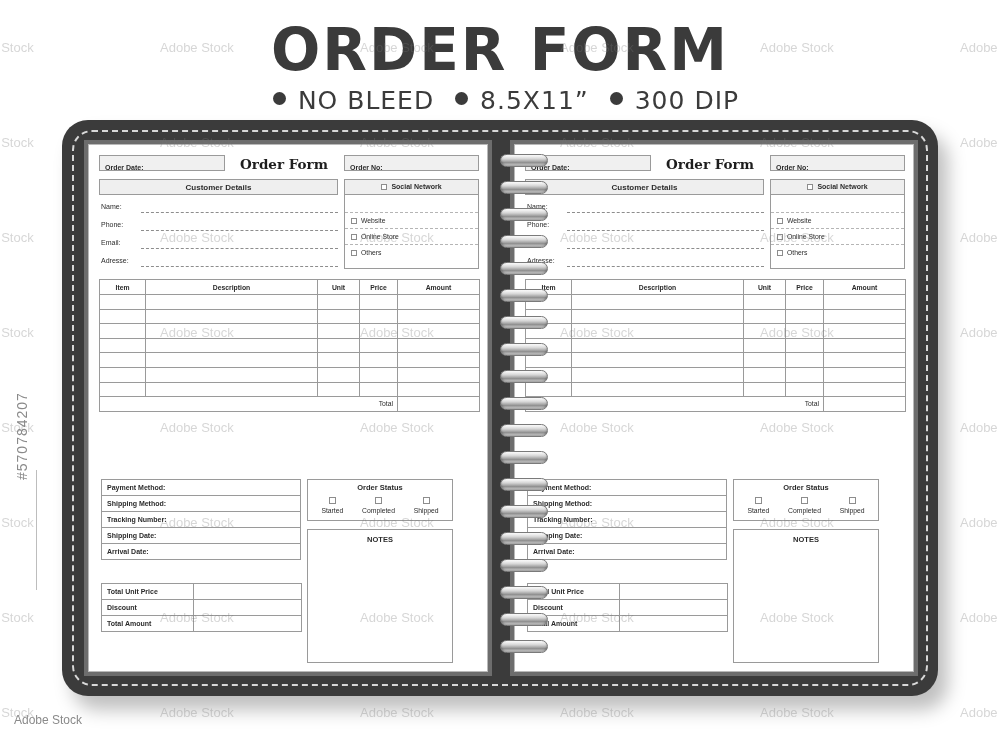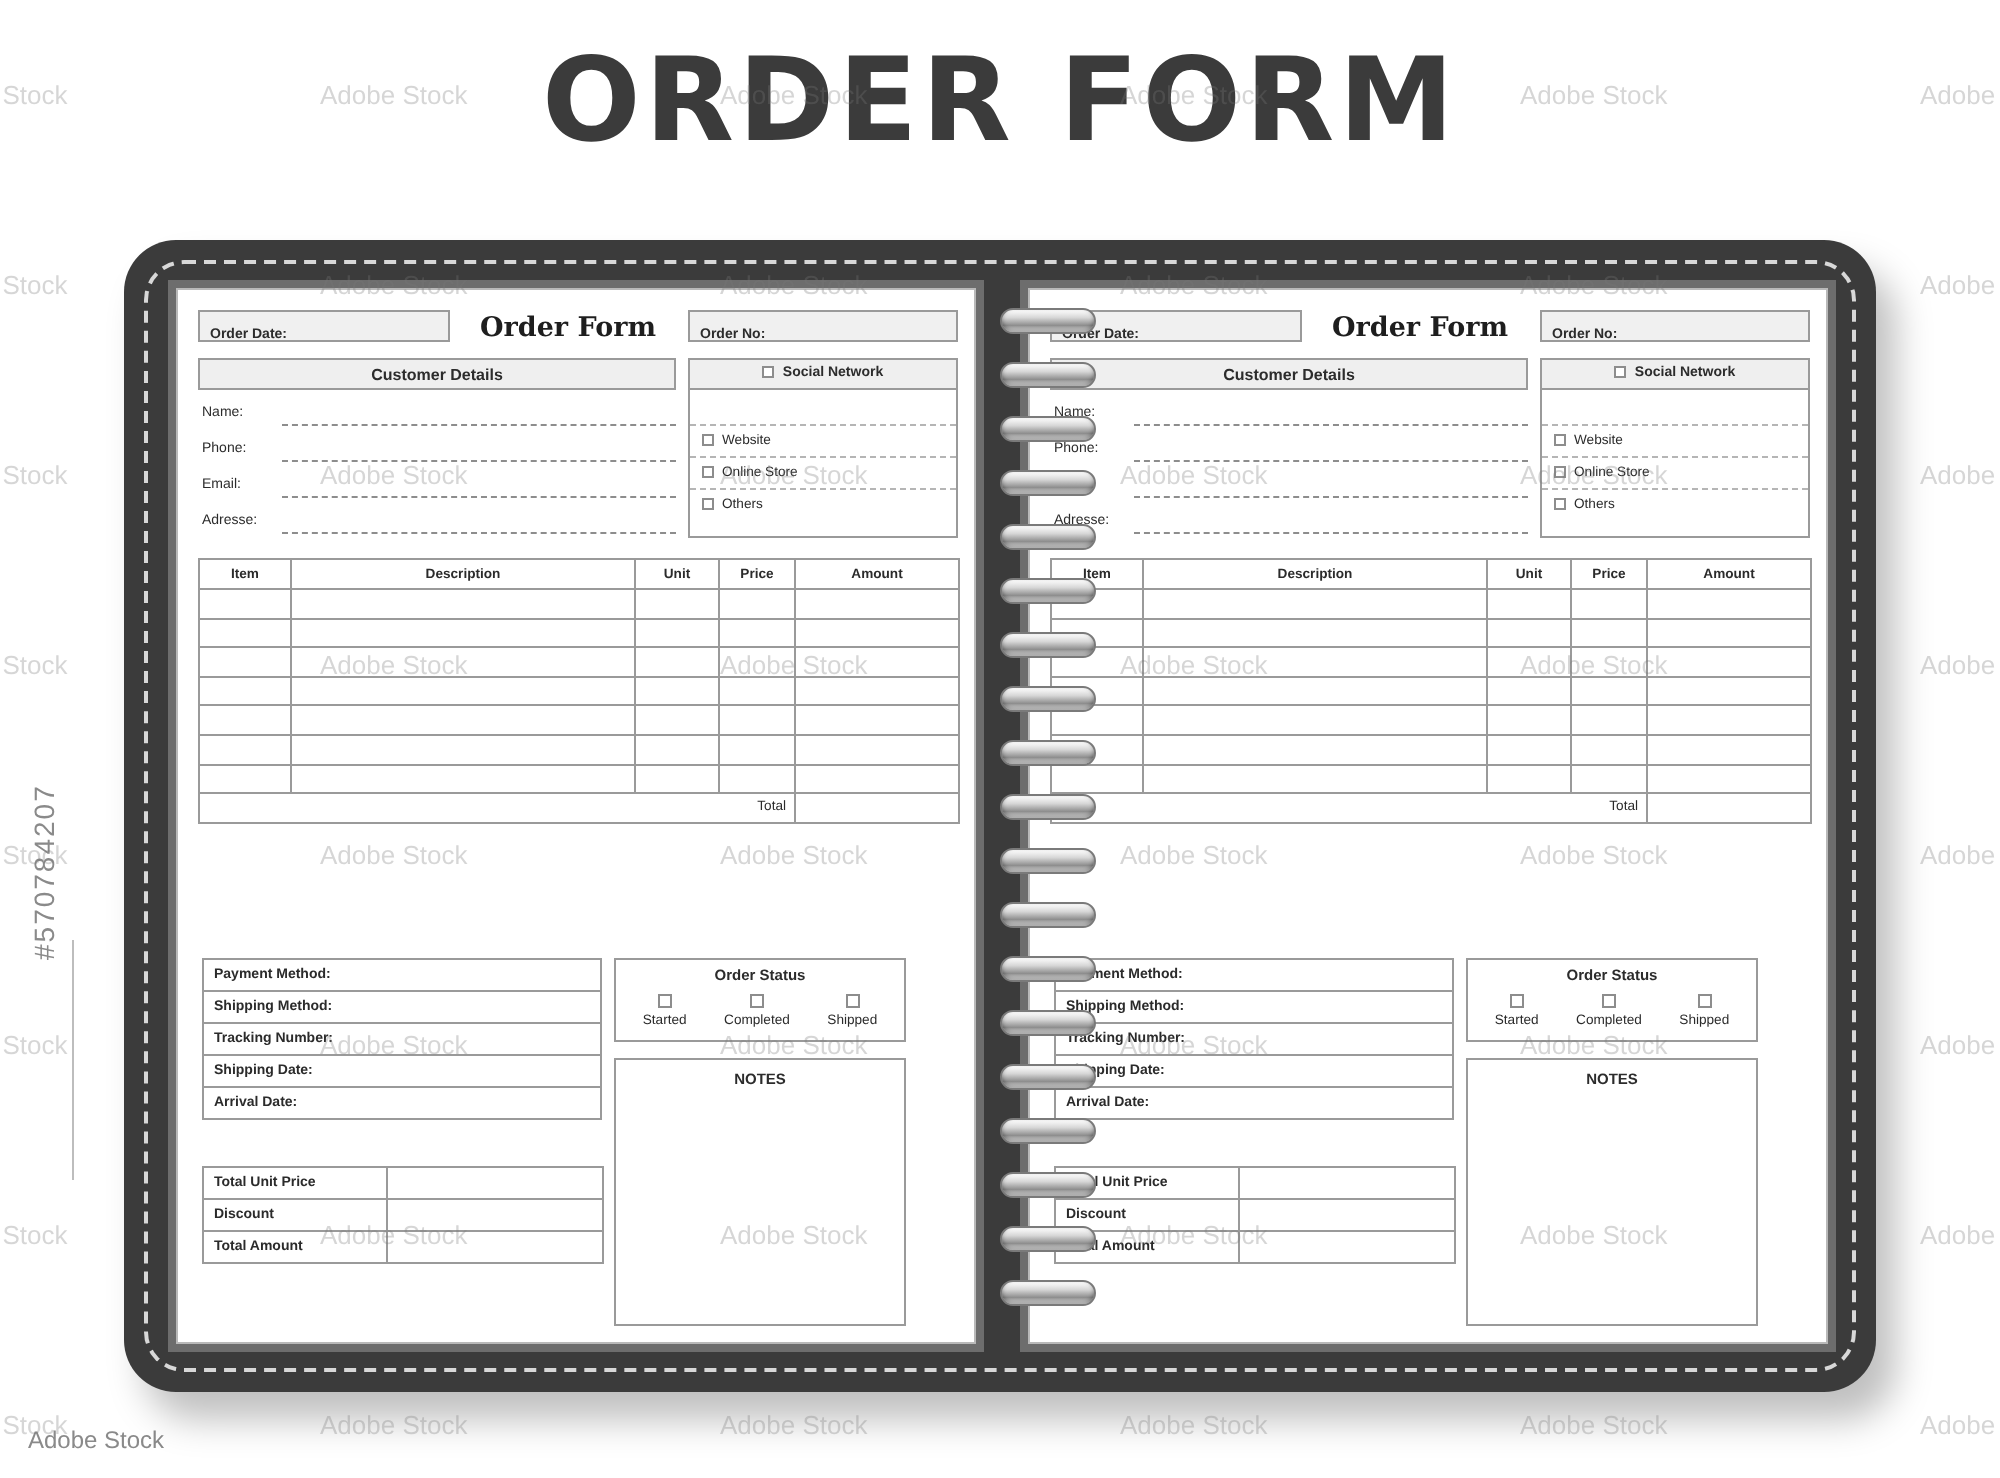--- a/index.html
+++ b/index.html
@@ -250,20 +250,25 @@
     color: #2c2c2c;
     padding-top: 5px;
   }
 </style>
 </head>
 <body>
 
 <div id="stage">
 
   <div class="title">ORDER FORM</div>
+  <div class="subtitle">
+    <span class="dot"></span><span class="sitem">NO BLEED</span>
+    <span class="dot"></span><span class="sitem">8.5X11”</span>
+    <span class="dot"></span><span class="sitem">300 DIP</span>
+  </div>
 
   <div class="wm-side-line"></div>
   <div class="wm-side">#570784207</div>
   <div class="wm-bottom">Adobe Stock</div>
 
   <div id="book">
     <div id="book-dash"></div>
 
     <div class="page left">
       <div class="page-inner" id="left-inner">

